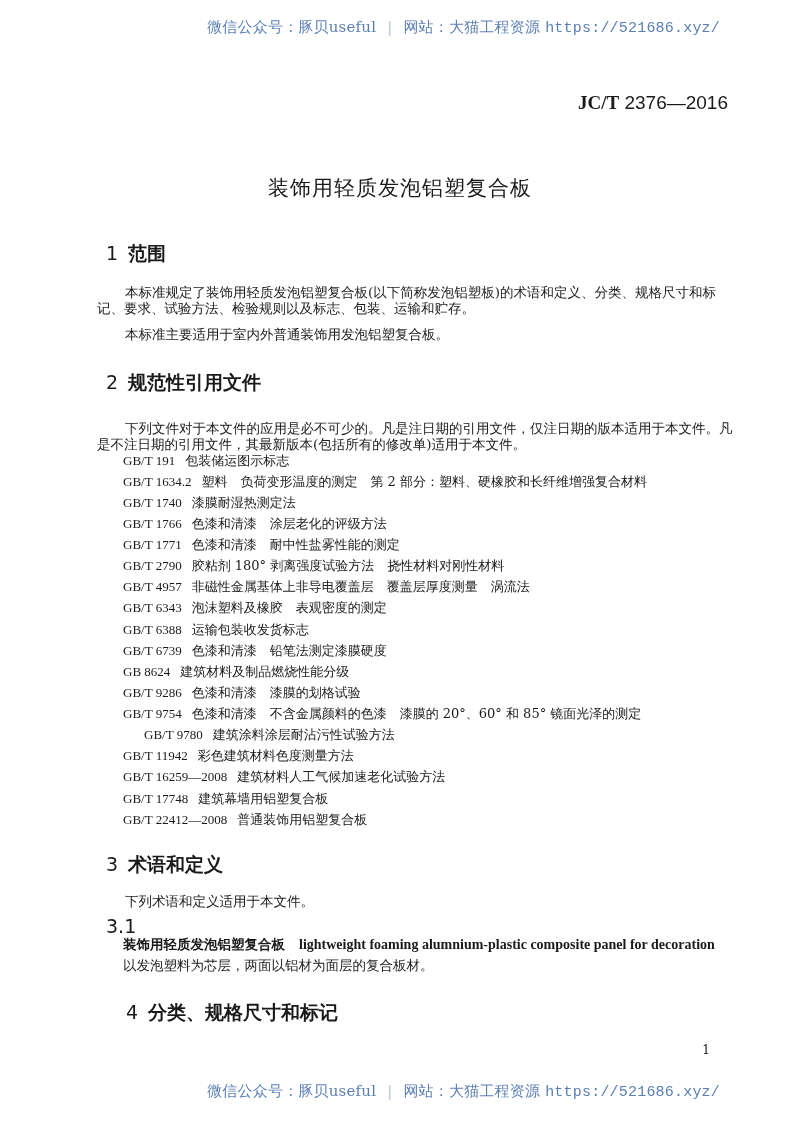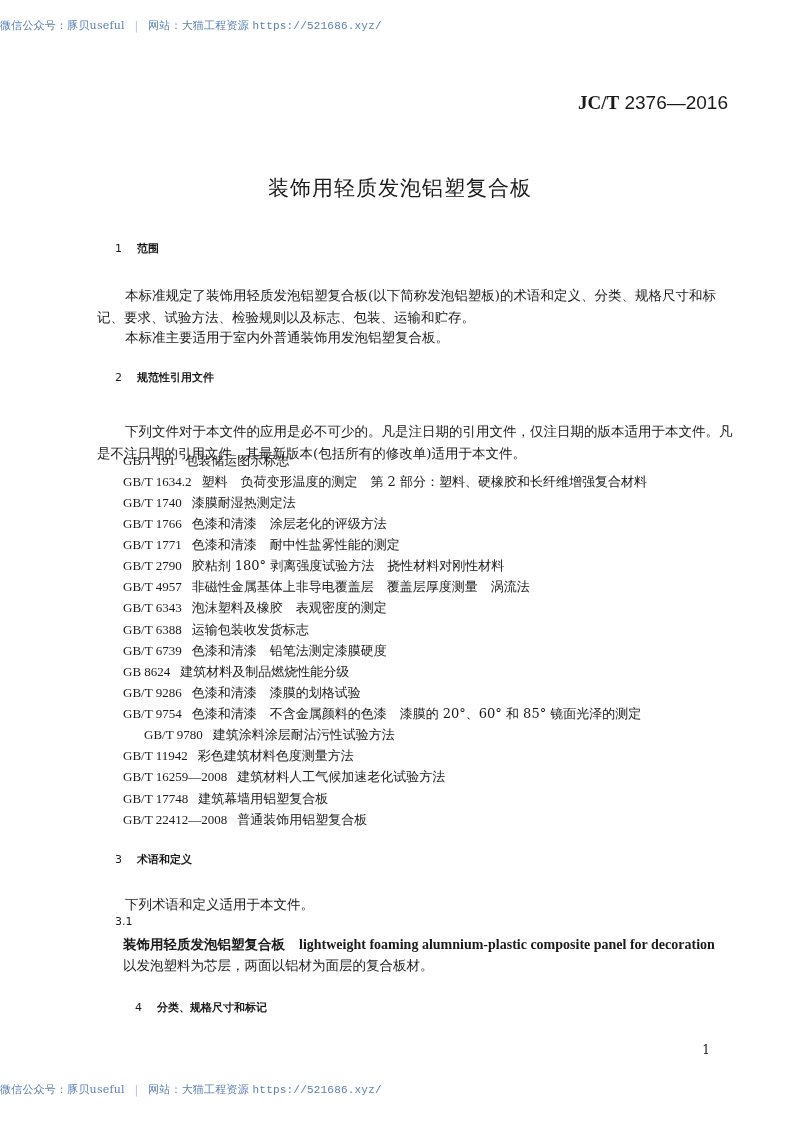--- a/index.html
+++ b/index.html
@@ -1,31 +1,31 @@
 <!DOCTYPE html>
 <html><head>
 <meta charset="utf-8">
 <style>
   html, body { margin: 0; padding: 0; background: #ffffff; }
   body { width: 800px; height: 1131px; position: relative; overflow: hidden;
          font-family: "DejaVu Serif", "Liberation Serif", serif; color: #1a1a1a; }
-  .wm { position: absolute; left: 0; width: 720px; text-align: left;
-        font-size: 11px; color: #5b7fb5; font-family: "DejaVu Serif", serif; letter-spacing: 0.2px; }
+  .wm { position: absolute; left: 0; width: 720px; text-align: right;
+        font-size: 15px; color: #5b7fb5; font-family: "DejaVu Serif", serif; letter-spacing: 0.2px; }
   .wm .mono { font-family: "Liberation Mono", "DejaVu Sans Mono", monospace; }
   .wm .sep { color: #b0bfd6; margin: 0 6px; }
   .wm-top { top: 18px; }
   .wm-bottom { top: 1082px; }
   .docid { position: absolute; right: 72px; top: 92px; font-size: 19px;
            font-family: "Liberation Sans", sans-serif; }
   .docid b { font-family: "Liberation Serif", serif; font-weight: bold; }
   .title { position: absolute; left: 0; width: 800px; top: 174px; text-align: center;
            font-size: 21px; font-family: "DejaVu Sans", sans-serif; letter-spacing: 1px; }
-  .h { position: absolute; left: 115px; font-size: 11px; font-family: "DejaVu Sans", sans-serif; font-weight: bold; }
+  .h { position: absolute; left: 106px; font-size: 19px; font-family: "DejaVu Sans", sans-serif; font-weight: bold; }
   .h .num { display: inline-block; width: 22px; font-weight: normal; }
-  .p { position: absolute; left: 97px; width: 640px; font-size: 13.5px; line-height: 22px; }
+  .p { position: absolute; left: 97px; width: 640px; font-size: 13.5px; line-height: 16px; }
   .indent { text-indent: 28px; }
   .ref { position: absolute; left: 123px; font-size: 13px; white-space: nowrap; }
   .ref .code { font-family: "Liberation Serif", serif; margin-right: 10px; }
   .term { position: absolute; left: 123px; font-size: 13.5px; white-space: nowrap; }
   .term .zh { font-family: "DejaVu Sans", sans-serif; font-weight: bold; margin-right: 14px; }
   .term .en { font-family: "Liberation Serif", serif; font-weight: bold; font-size: 14px; }
   .pagenum { position: absolute; right: 90px; top: 1043px; font-size: 12px; }
 </style>
 </head>
 <body>

